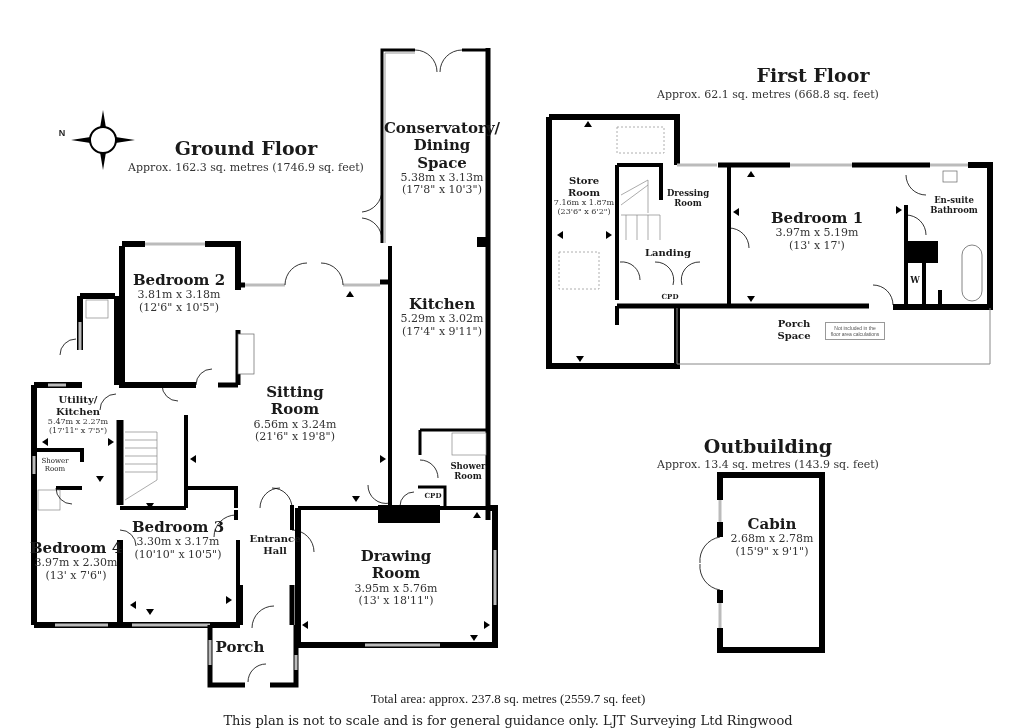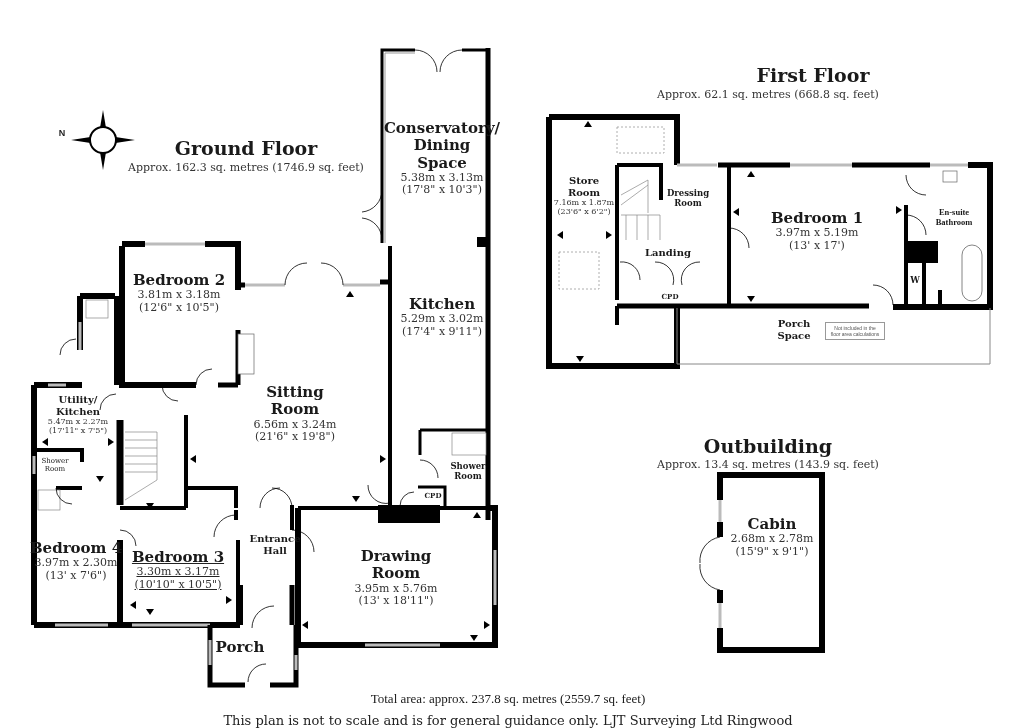--- a/index.html
+++ b/index.html
@@ -280,21 +280,21 @@
 <div class="lbl" style="left:433px;top:492px;">
   <div class="rname-xs" style="font-size:7px;">CPD</div>
 </div>
 
 <div class="lbl" style="left:76px;top:540px;">
   <div class="rname">Bedroom 4</div>
   <div class="dim">3.97m x 2.30m</div>
   <div class="dim">(13' x 7'6")</div>
 </div>
 
-<div class="lbl" style="left:178px;top:549px;text-decoration:underline;">
+<div class="lbl" style="left:178px;top:519px;">
   <div class="rname">Bedroom 3</div>
   <div class="dim">3.30m x 3.17m</div>
   <div class="dim">(10'10" x 10'5")</div>
 </div>
 
 <div class="lbl" style="left:266px;top:533px;padding-left:18px;">
   <div class="rname-s">Entrance</div>
   <div class="rname-s">Hall</div>
 </div>
 
@@ -323,21 +323,21 @@
   <div class="rname-xs">Dressing</div>
   <div class="rname-xs">Room</div>
 </div>
 
 <div class="lbl" style="left:817px;top:210px;">
   <div class="rname">Bedroom 1</div>
   <div class="dim">3.97m x 5.19m</div>
   <div class="dim">(13' x 17')</div>
 </div>
 
-<div class="lbl" style="left:954px;top:208px;font-family:Liberation Serif, serif;">
+<div class="lbl" style="left:954px;top:196px;">
   <div class="rname-xs">En-suite</div>
   <div class="rname-xs">Bathroom</div>
 </div>
 
 <div class="lbl" style="left:668px;top:247px;">
   <div class="rname-s">Landing</div>
 </div>
 
 <div class="lbl" style="left:670px;top:293px;">
   <div class="rname-xs" style="font-size:7px;">CPD</div>

